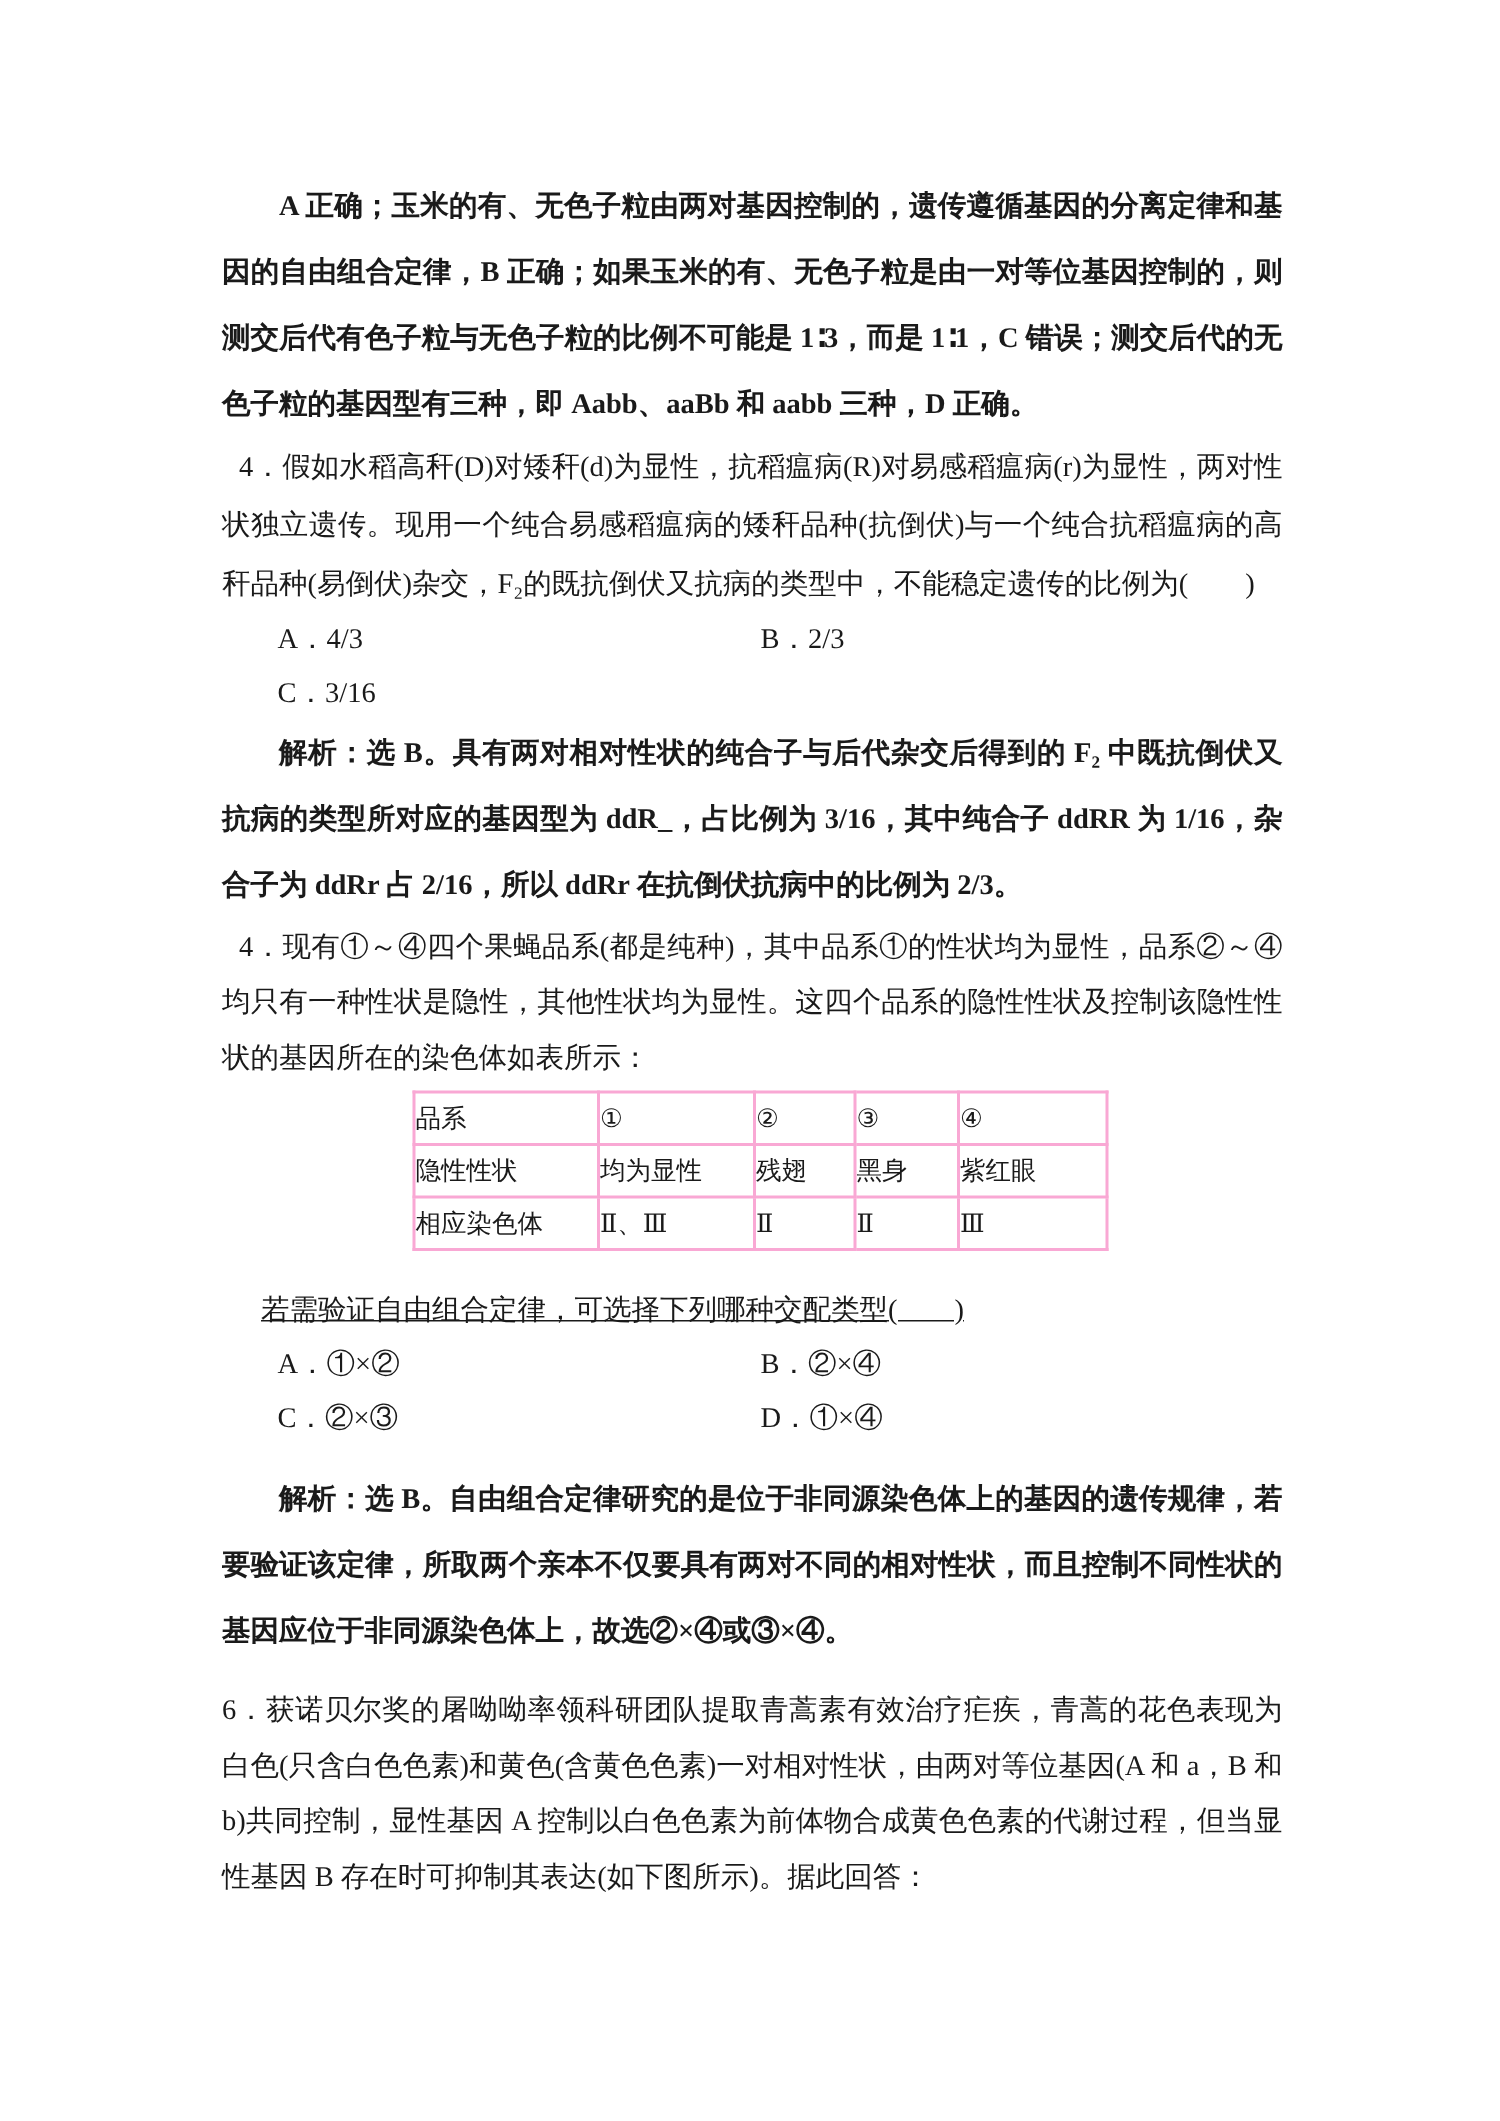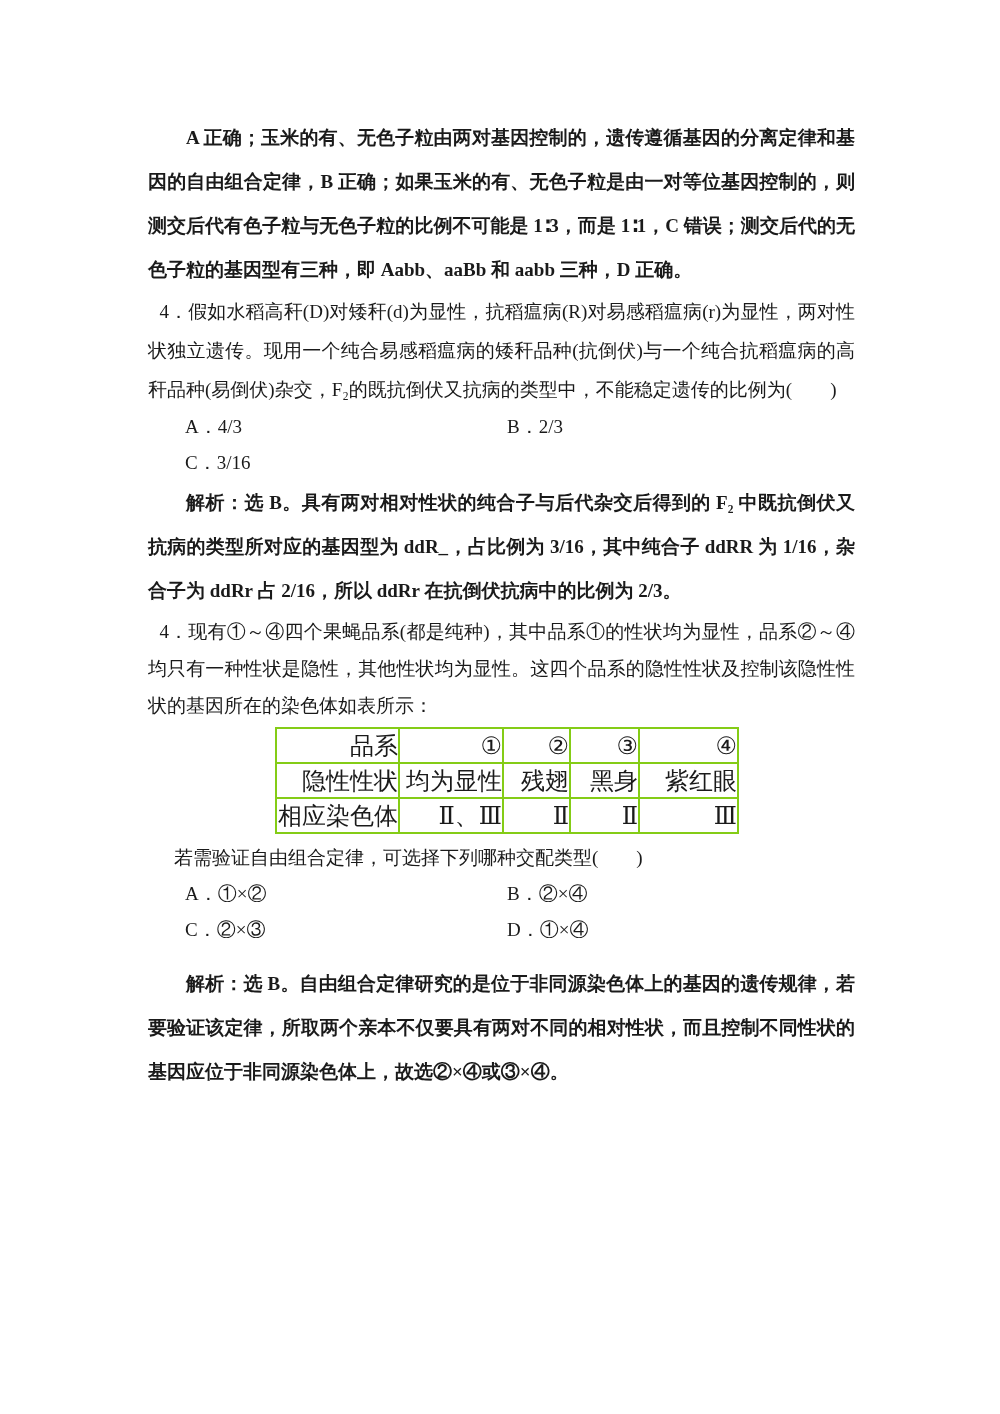--- a/index.html
+++ b/index.html
@@ -42,42 +42,43 @@
   .options {
     display: grid;
     grid-template-columns: 322px 1fr;
     padding-left: 37px;
     line-height: 36px;
     margin: 0;
   }
   .prompt {
     line-height: 36px;
     padding-left: 26px;
-    margin-top: 6px;
+    margin-top: 22px;
+    text-decoration: underline;
   }
   .mt14 { margin-top: 14px; }
   
   .q6 {
     line-height: 37px;
     text-indent: 0;
     margin-top: 12px;
   }
   table.trait-table {
     border-collapse: collapse;
     table-layout: fixed;
     width: 462px;
     margin: 3px 0 0 127px;
   }
   table.trait-table td {
-    border: 2px solid #84cc16;
-    text-align: right;
+    border: 2px solid #f9a8d4;
+    text-align: left;
     vertical-align: middle;
     height: 33px;
     padding: 0;
-    font-size: 24px;
+    font-size: 17px;
   }
 </style>
 </head>
 <body>
 
 <div class="page">
 
   <p class="para jiexi">A 正确；玉米的有、无色子粒由两对基因控制的，遗传遵循基因的分离定律和基因的自由组合定律，B 正确；如果玉米的有、无色子粒是由一对等位基因控制的，则测交后代有色子粒与无色子粒的比例不可能是 1∶3，而是 1∶1，C 错误；测交后代的无色子粒的基因型有三种，即 Aabb、aaBb 和 aabb 三种，D 正确。</p>
 
   <p class="para stem">4．假如水稻高秆(D)对矮秆(d)为显性，抗稻瘟病(R)对易感稻瘟病(r)为显性，两对性状独立遗传。现用一个纯合易感稻瘟病的矮秆品种(抗倒伏)与一个纯合抗稻瘟病的高秆品种(易倒伏)杂交，F₂的既抗倒伏又抗病的类型中，不能稳定遗传的比例为(　　)</p>
@@ -129,14 +130,15 @@
 
   <div class="options">
     <span>A．①×②</span>
     <span>B．②×④</span>
     <span>C．②×③</span>
     <span>D．①×④</span>
   </div>
 
   <p class="para jiexi mt14">解析：选 B。自由组合定律研究的是位于非同源染色体上的基因的遗传规律，若要验证该定律，所取两个亲本不仅要具有两对不同的相对性状，而且控制不同性状的基因应位于非同源染色体上，故选②×④或③×④。</p>
 
+  <p class="para q6">6．获诺贝尔奖的屠呦呦率领科研团队提取青蒿素有效治疗疟疾，青蒿的花色表现为白色(只含白色色素)和黄色(含黄色色素)一对相对性状，由两对等位基因(A 和 a，B 和 b)共同控制，显性基因 A 控制以白色色素为前体物合成黄色色素的代谢过程，但当显性基因 B 存在时可抑制其表达(如下图所示)。据此回答：</p>
 
 </div>
 
 </body></html>

